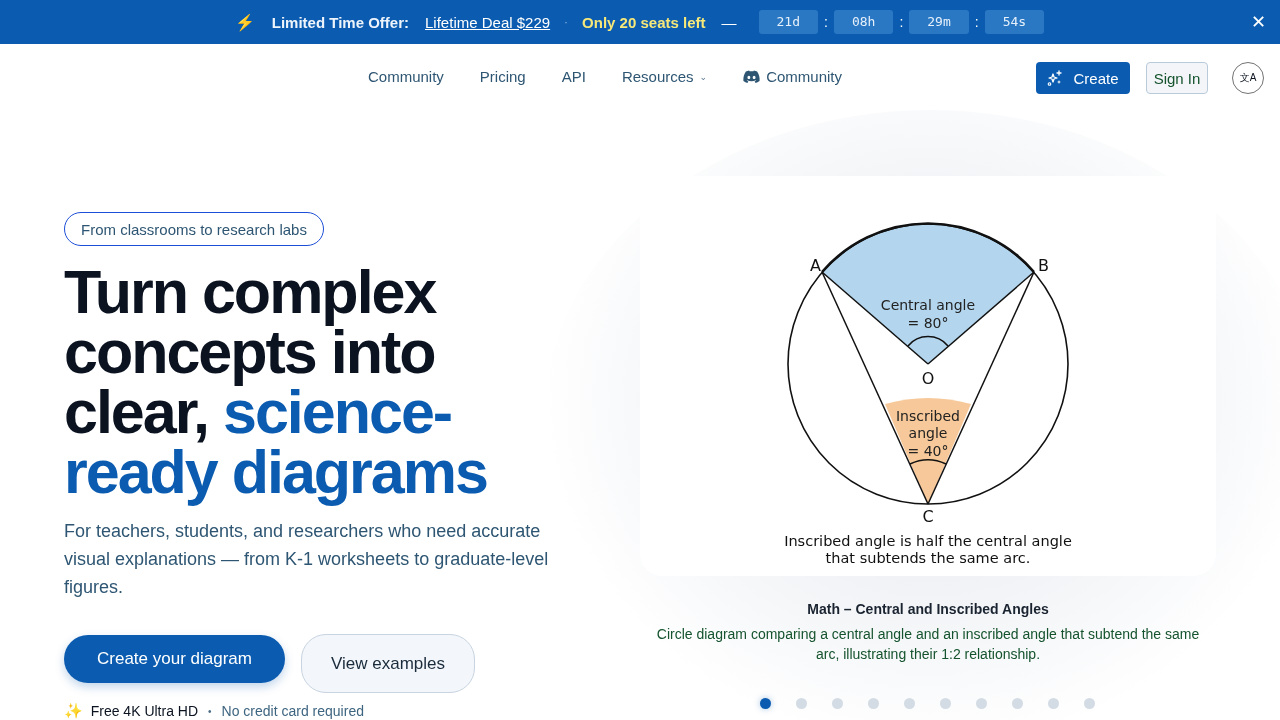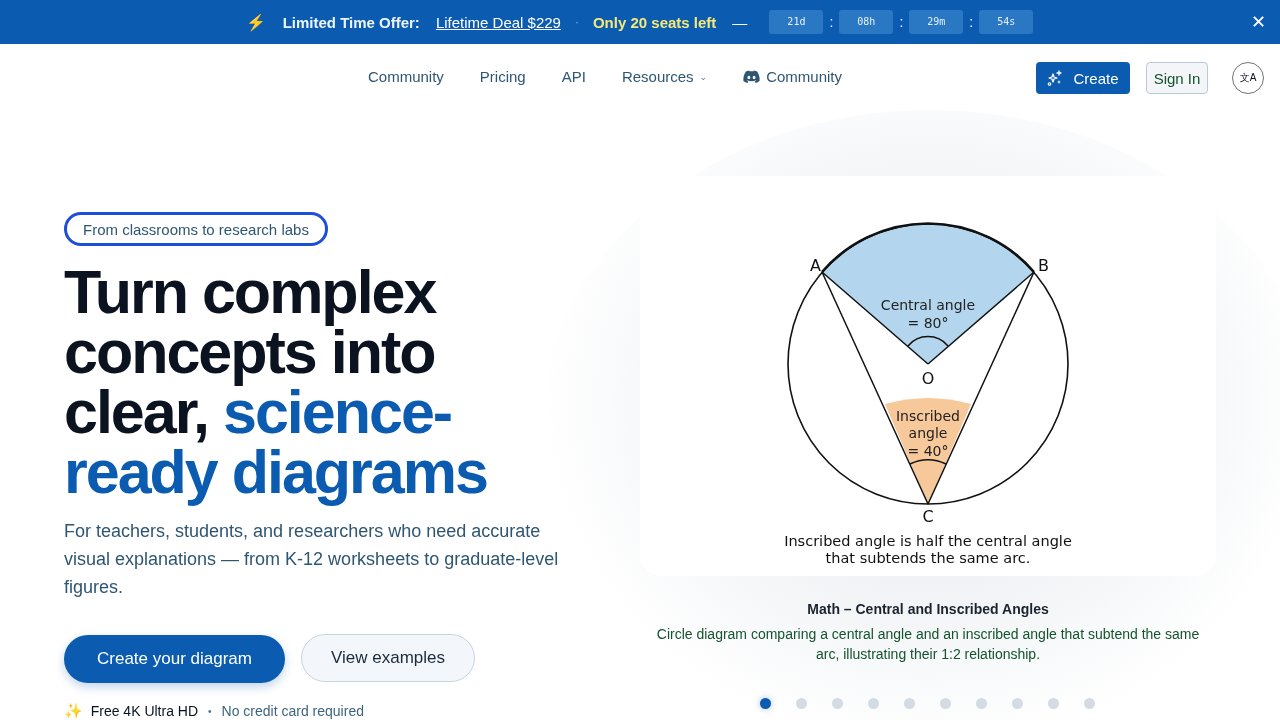--- a/index.html
+++ b/index.html
@@ -7,45 +7,45 @@
   body { position: relative; }
 
   
   .promo { position: absolute; top: 0; left: 0; width: 1280px; height: 44px; background: #0b5cb0; display: flex; align-items: center; justify-content: center; color: #ffffff; font-size: 15px; }
   .promo .bolt { color: #f5c518; font-size: 16px; margin-right: 16px; }
   .promo .lto { font-weight: bold; margin-right: 16px; color: #eef4fb; }
   .promo .deal { text-decoration: underline; color: #ffffff; margin-right: 14px; }
   .promo .sep { color: #8fb5e0; margin-right: 14px; font-size: 12px; }
   .promo .seats { color: #f7e87a; font-weight: bold; margin-right: 16px; }
   .promo .dash { color: #ffffff; margin-right: 22px; }
-  .promo .tbox { background: #2a78c4; color: #e6f0fa; font-family: "DejaVu Sans Mono", monospace; font-size: 10px; padding: 3px 18px; border-radius: 3px; height: 24px; line-height: 18px; }
+  .promo .tbox { background: #2a78c4; color: #e6f0fa; font-family: "DejaVu Sans Mono", monospace; font-size: 13px; padding: 3px 18px; border-radius: 3px; height: 24px; line-height: 18px; }
   .promo .colon { color: #ffffff; margin: 0 6px; font-size: 14px; }
   .promo .close { position: absolute; right: 14px; top: 11px; color: #ffffff; font-size: 18px; cursor: pointer; line-height: 22px; }
 
   
   .nav { position: absolute; top: 44px; left: 0; width: 1280px; height: 68px; display: flex; align-items: center; }
   .logo { position: absolute; left: 16px; top: 18px; display: flex; align-items: center; }
   .logo-mark { width: 32px; height: 32px; }
   .logo-text { font-size: 20px; font-weight: bold; color: #0b1320; margin-left: 8px; letter-spacing: -0.3px; }
   .nav-links { position: absolute; left: 368px; top: 24px; display: flex; align-items: center; font-size: 15px; color: #2e5673; }
   .nav-links .item { margin-right: 36px; display: flex; align-items: center; cursor: pointer; }
   .nav-links .chev { font-size: 9px; margin-left: 6px; color: #5a7790; }
   .nav-links .discord { width: 17px; height: 13px; margin-right: 6px; }
   .btn-create { position: absolute; left: 1036px; top: 18px; width: 94px; height: 32px; background: #0b5cb0; color: #ffffff; border-radius: 4px; display: flex; align-items: center; justify-content: center; font-size: 15px; cursor: pointer; }
   .btn-create svg { margin-right: 10px; }
   .btn-signin { position: absolute; left: 1146px; top: 18px; width: 62px; height: 32px; background: #f3f5f8; border: 1px solid #b9cbdb; border-radius: 4px; display: flex; align-items: center; justify-content: center; font-size: 15px; color: #14532d; cursor: pointer; }
   .btn-lang { position: absolute; left: 1232px; top: 18px; width: 32px; height: 32px; border: 1px solid #737373; border-radius: 50%; display: flex; align-items: center; justify-content: center; font-size: 10px; color: #0b1320; cursor: pointer; background: #fff; }
 
   
-  .pill { position: absolute; left: 64px; top: 212px; height: 34px; padding: 0 16px; border: 3px solid #1d4ed8; border-radius: 17px; display: flex; align-items: center; font-size: 15px; color: #2e5673; background: #fff; }
+  .pill { position: absolute; left: 64px; top: 212px; height: 34px; padding: 0 16px; border: 1px solid #1d4ed8; border-radius: 17px; display: flex; align-items: center; font-size: 15px; color: #2e5673; background: #fff; }
   .headline { position: absolute; left: 64px; top: 262px; width: 520px; font-size: 61px; font-weight: bold; line-height: 60px; letter-spacing: -2px; color: #0b1320; }
   .headline .accent { color: #0b5cb0; }
   .sub { position: absolute; left: 64px; top: 517px; width: 520px; font-size: 18px; line-height: 28px; color: #2e5673; }
   .btn-primary { position: absolute; left: 64px; top: 635px; width: 221px; height: 48px; border-radius: 24px; background: #0b5cb0; color: #fff; font-size: 17px; display: flex; align-items: center; justify-content: center; box-shadow: 0 4px 10px rgba(11,92,176,0.25); cursor: pointer; }
-  .btn-secondary { position: absolute; left: 301px; top: 634px; width: 174px; height: 48px; border-radius: 25px; background: #f3f6fa; border: 1px solid #c8d4e0; color: #1a2b3c; font-size: 17px; display: flex; align-items: center; justify-content: center; cursor: pointer; }
+  .btn-secondary { position: absolute; left: 301px; top: 634px; width: 174px; height: 59px; border-radius: 25px; background: #f3f6fa; border: 1px solid #c8d4e0; color: #1a2b3c; font-size: 17px; display: flex; align-items: center; justify-content: center; cursor: pointer; }
   .perks { position: absolute; left: 64px; top: 702px; display: flex; align-items: center; font-size: 14px; }
   .perks .spark { color: #f5c518; margin-right: 8px; font-size: 15px; }
   .perks .p1 { color: #0b1320; }
   .perks .dot { color: #4a6c86; margin: 0 10px; font-size: 10px; }
   .perks .p2 { color: #3e6580; }
 
   
   .glow { position: absolute; left: 540px; top: 110px; width: 780px; height: 640px; border-radius: 50%; background: radial-gradient(ellipse at 50% 45%, rgba(220,224,230,0.85) 0%, rgba(236,239,243,0.6) 45%, rgba(255,255,255,0) 70%); }
   .card { position: absolute; left: 640px; top: 176px; width: 576px; height: 400px; background: #ffffff; border-radius: 22px; overflow: hidden; }
   .card svg { position: absolute; left: 0; top: 0; }
@@ -101,21 +101,21 @@
       <path d="M12 10 L12.6 11.6 L14 12 L12.6 12.5 L12 14 L11.4 12.5 L10 12 L11.4 11.6 Z" fill="#fff"></path>
     </svg>
     <span>Create</span>
   </div>
   <div class="btn-signin">Sign In</div>
   <div class="btn-lang">文A</div>
 </div>
 
 <div class="pill">From classrooms to research labs</div>
 <h1 class="headline"><span>Turn complex concepts into clear, </span><span class="accent">science-ready diagrams</span></h1>
-<p class="sub">For teachers, students, and researchers who need accurate visual explanations — from K-12 worksheets to graduate-level figures.</p>
+<p class="sub">For teachers, students, and researchers who need accurate visual explanations — from K-1 worksheets to graduate-level figures.</p>
 <div class="btn-primary">Create your diagram</div>
 <div class="btn-secondary">View examples</div>
 <div class="perks">
   <span class="spark">✨</span>
   <span class="p1">Free 4K Ultra HD</span>
   <span class="dot">•</span>
   <span class="p2">No credit card required</span>
 </div>
 
 <div class="glow"></div>

